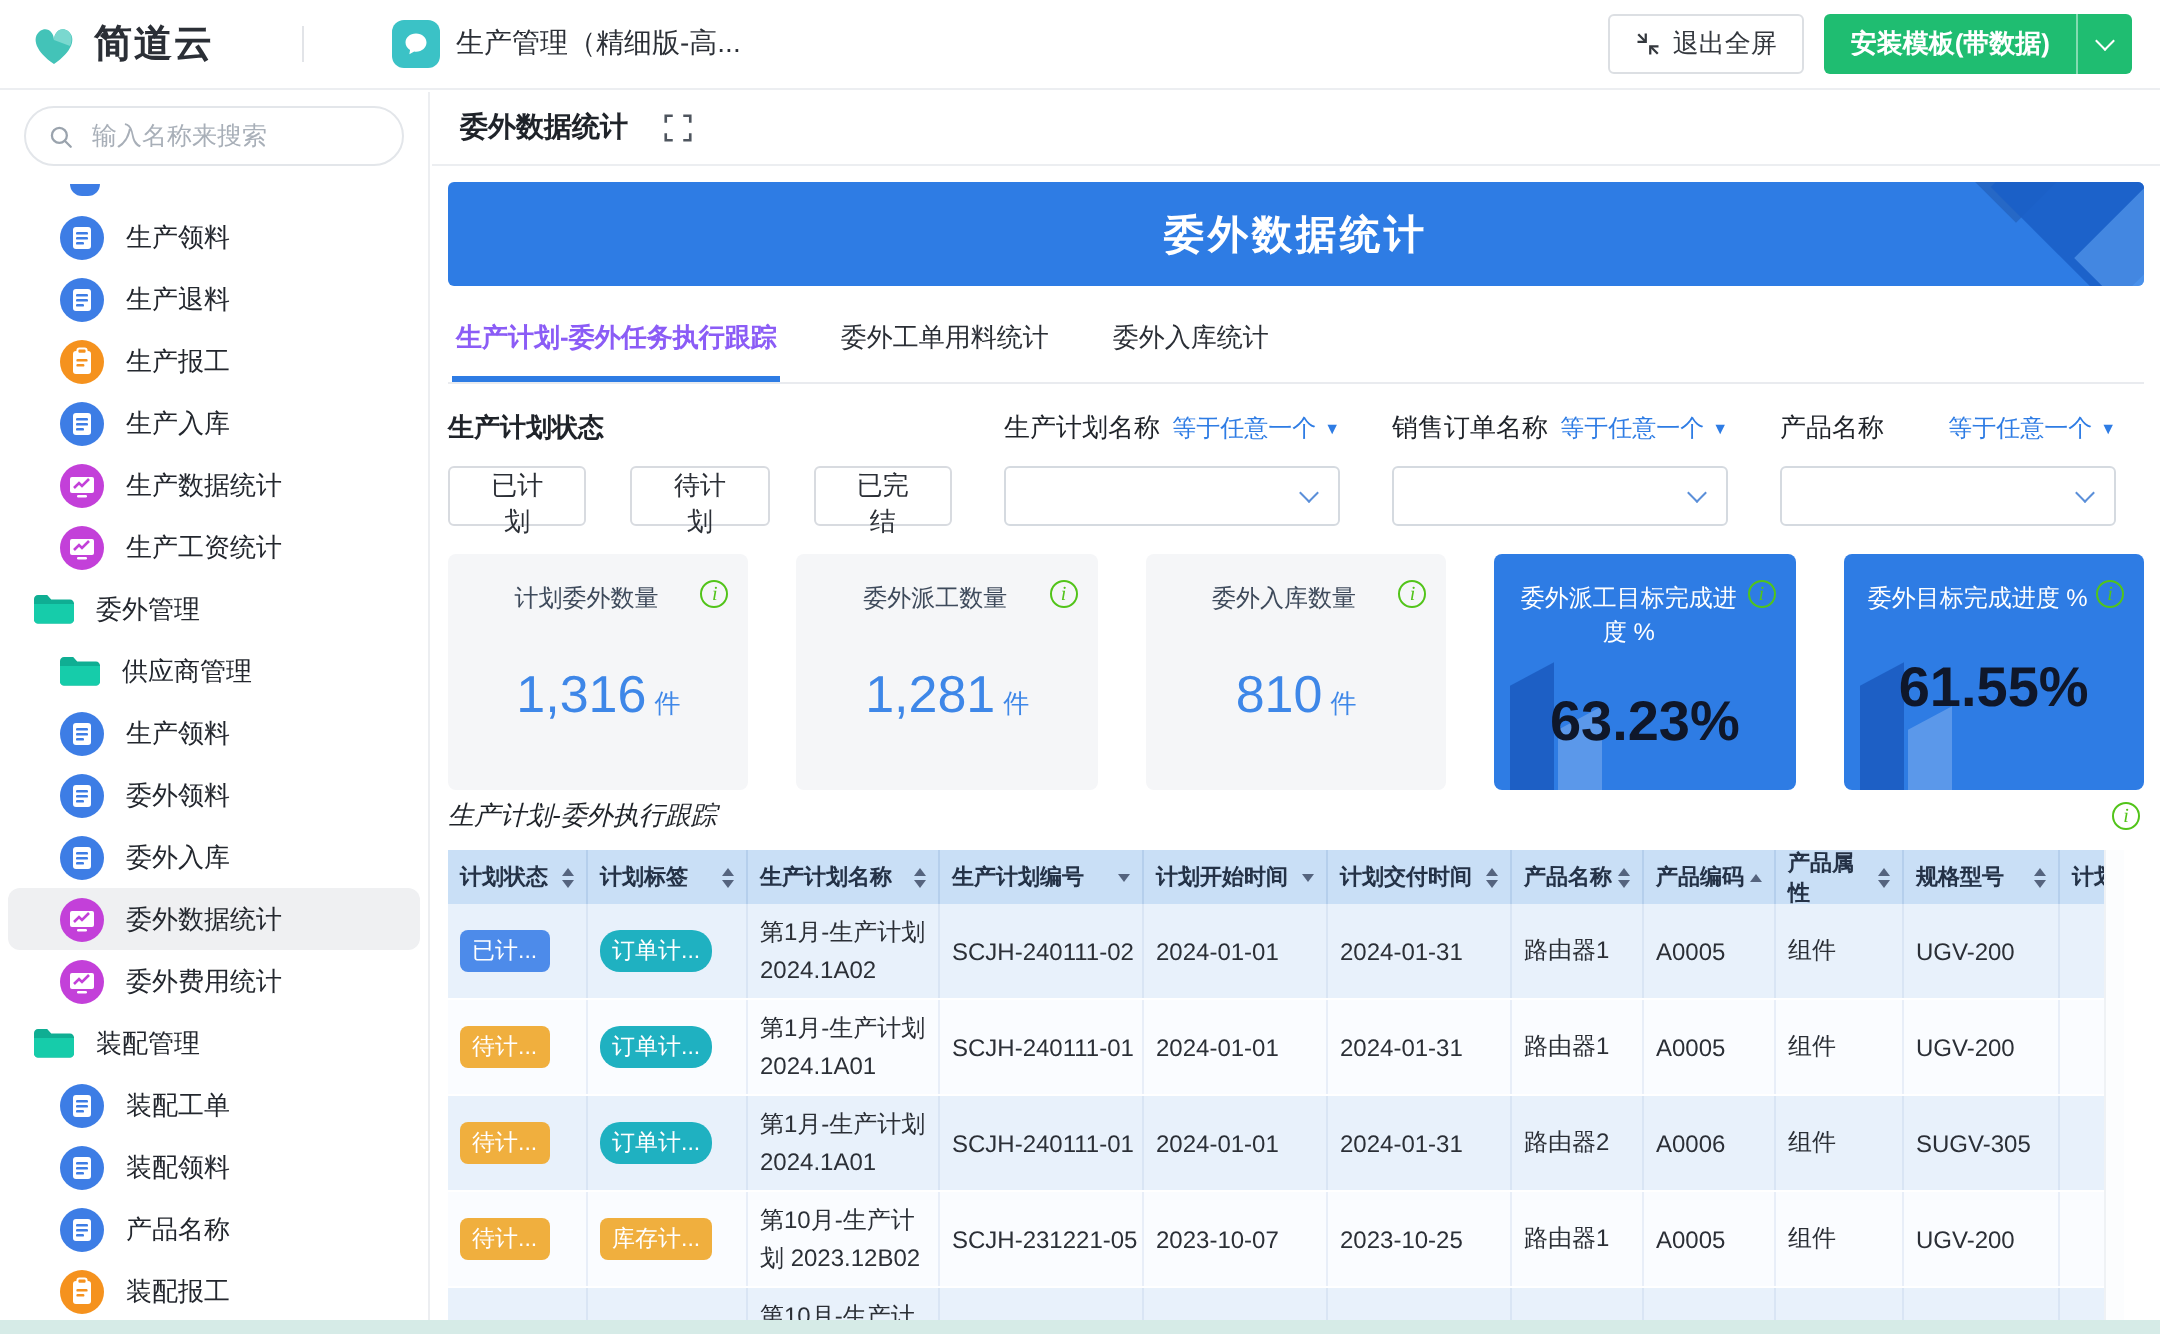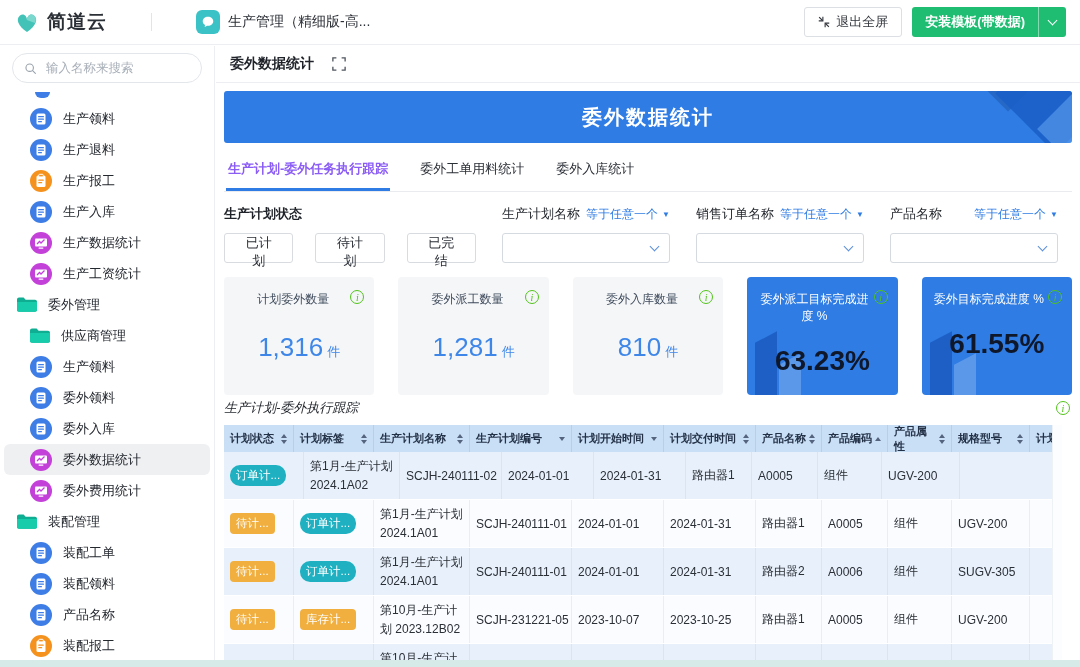--- a/index.html
+++ b/index.html
@@ -544,20 +544,23 @@
                 <span class="t up"></span>
                 <span class="t down"></span>
               </span>
             </div>
           <div class="th c10">
               <span>计划</span>
             </div>
         </div>
 
         <div class="trow body r-odd">
+          <div class="td c0">
+              <span class="badge b-blue">已计...</span>
+            </div>
           <div class="td c1">
               <span class="badge b-teal">订单计...</span>
             </div>
           <div class="td c2 td-name">第1月-生产计划 2024.1A02</div>
           <div class="td c3 nowrap">SCJH-240111-02</div>
           <div class="td c4 nowrap">2024-01-01</div>
           <div class="td c5 nowrap">2024-01-31</div>
           <div class="td c6 nowrap">路由器1</div>
           <div class="td c7 nowrap">A0005</div>
           <div class="td c8 nowrap">组件</div>

